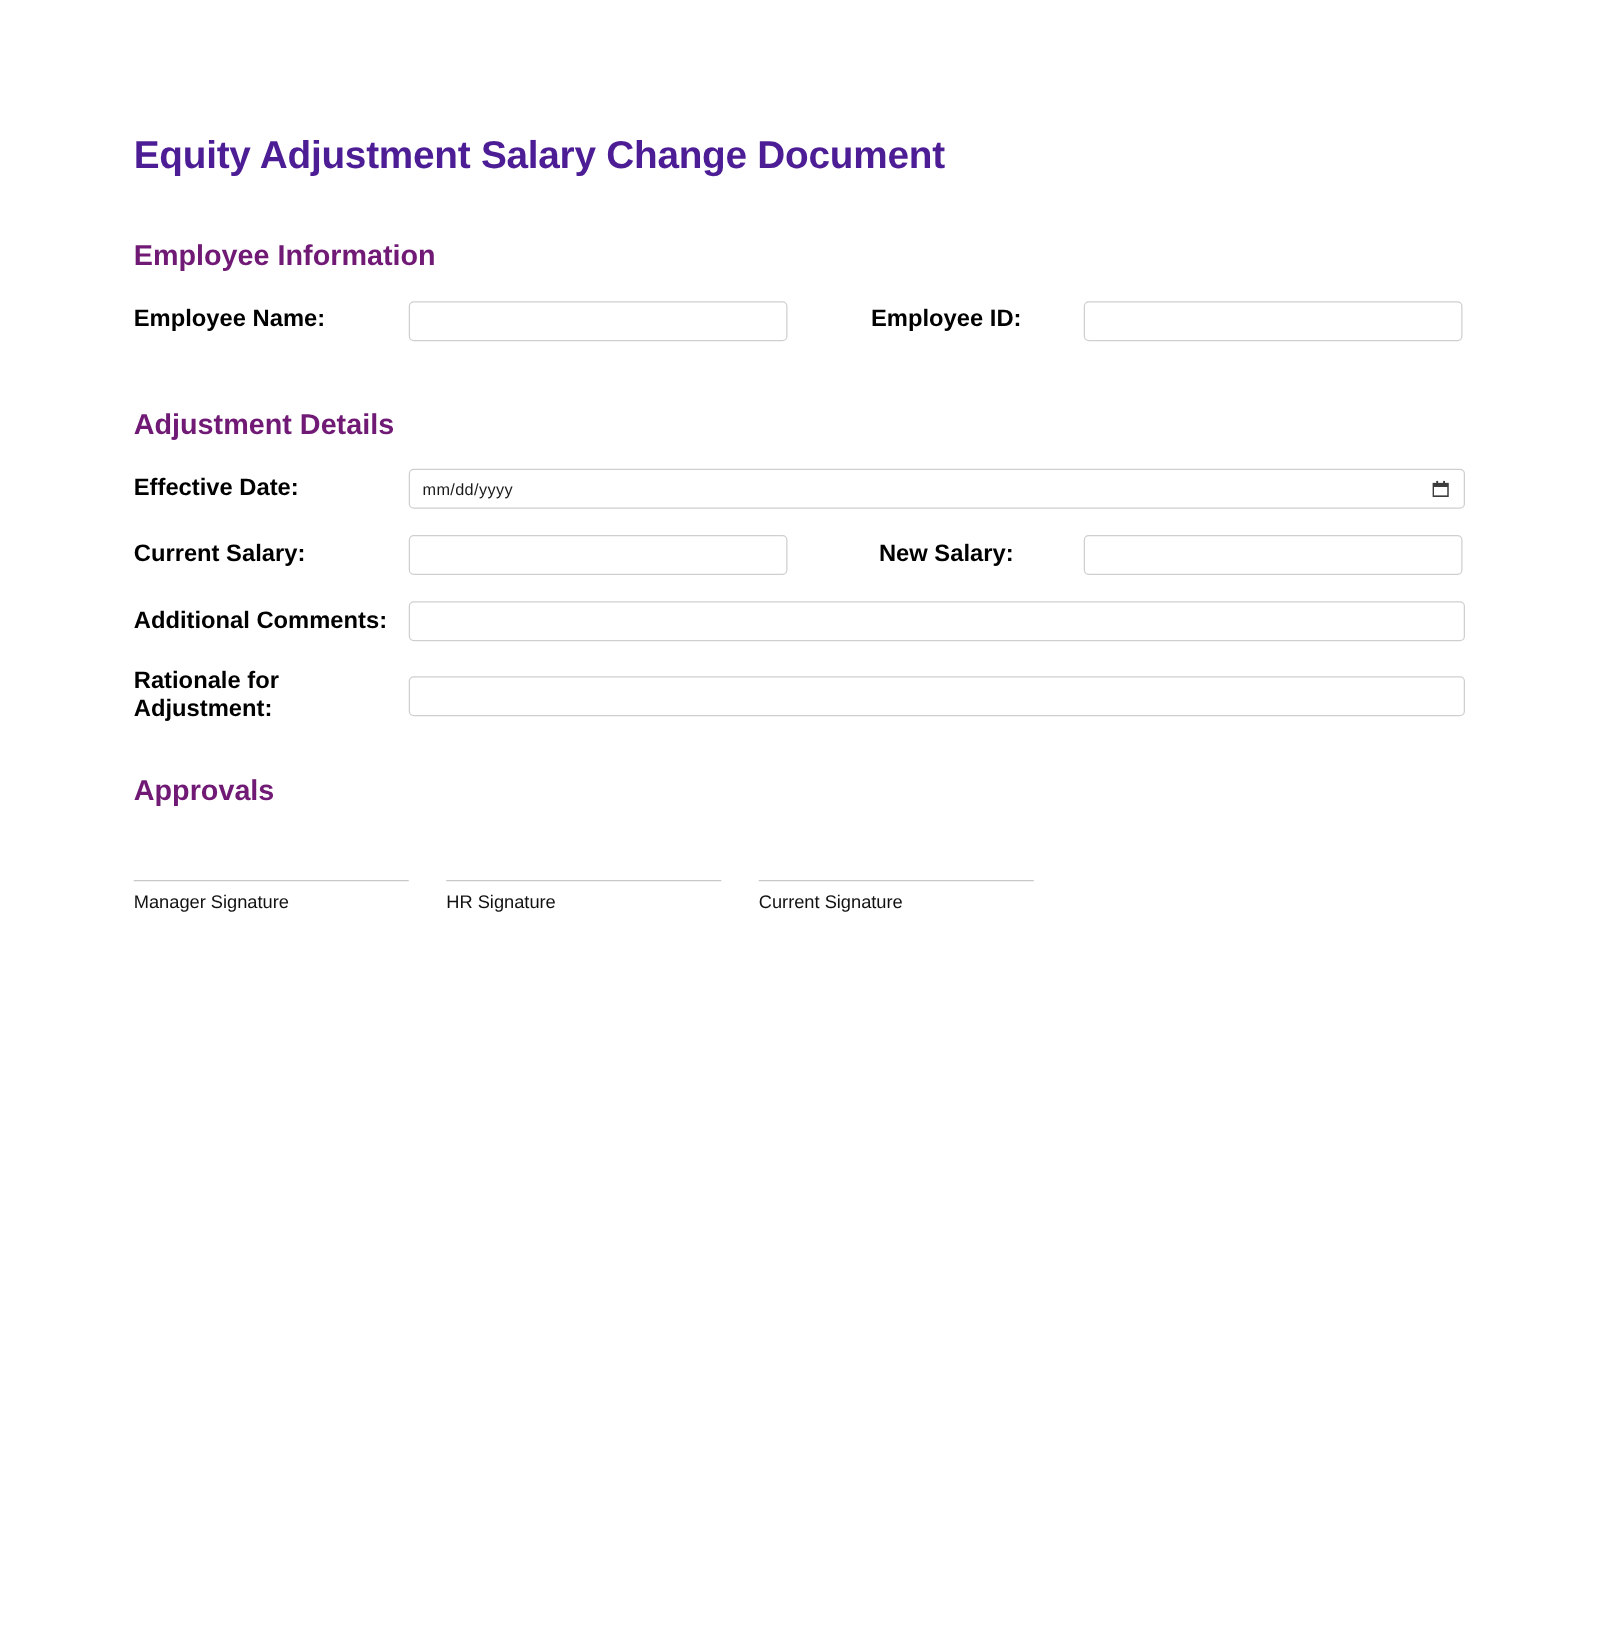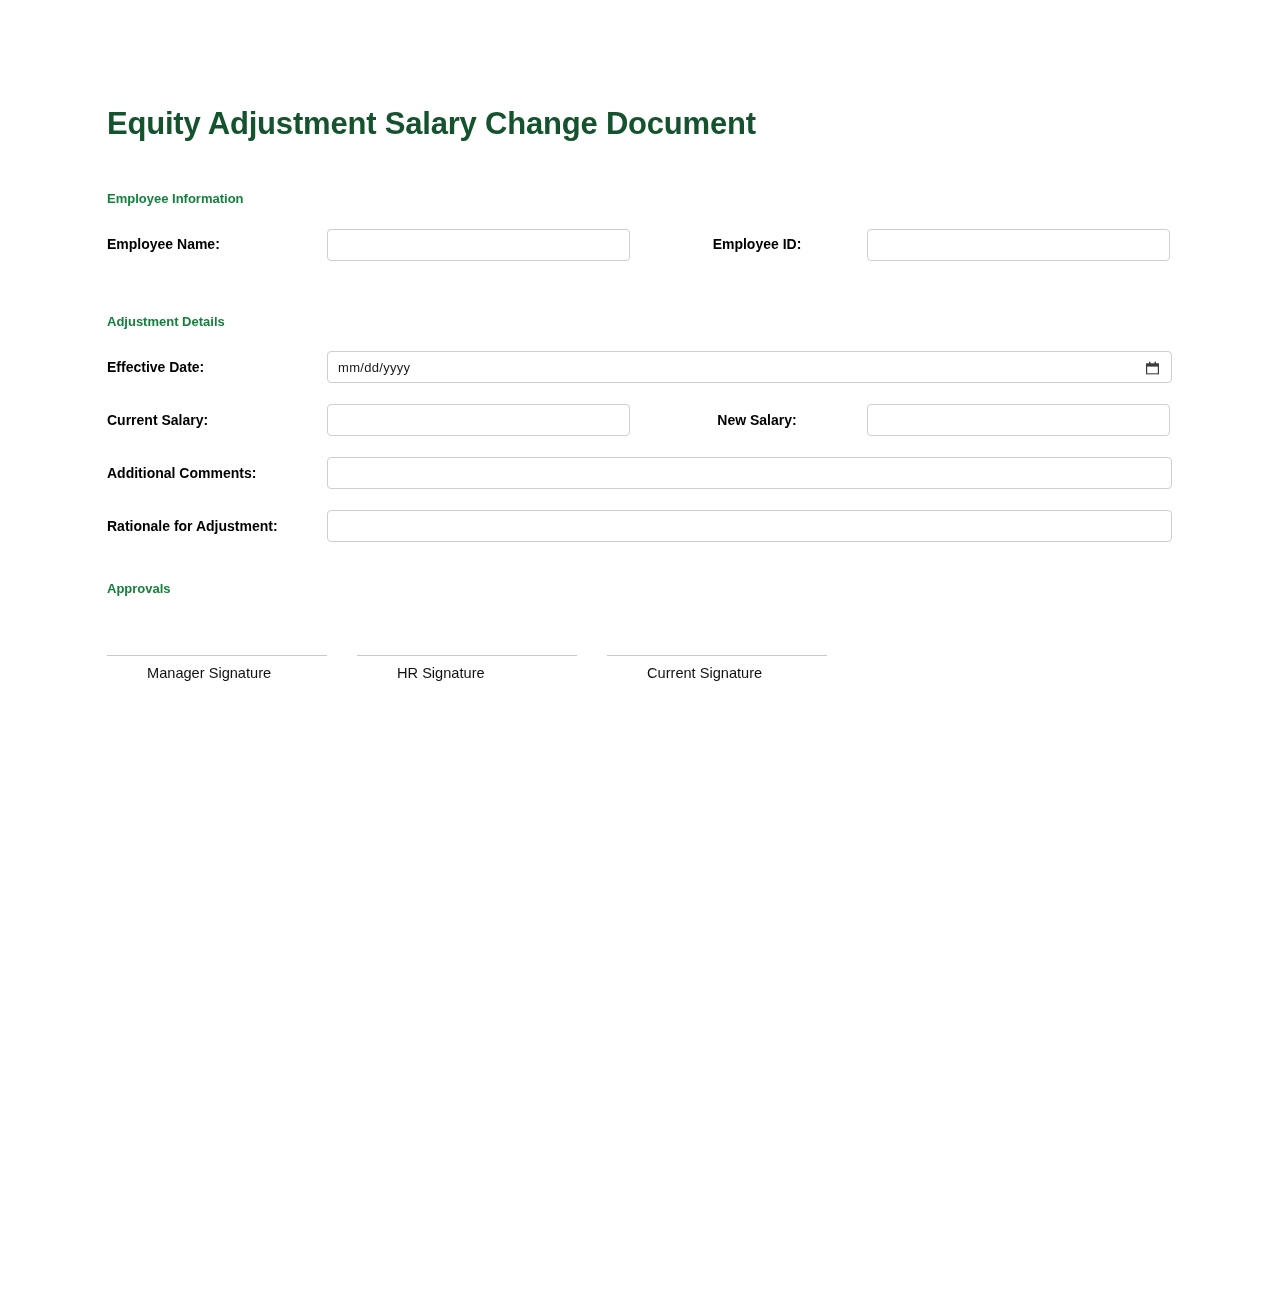--- a/index.html
+++ b/index.html
@@ -18,42 +18,42 @@
   .page {
     padding: 107px 106px 0 107px;
     box-sizing: border-box;
   }
   .doc-title {
     font-size: 31px;
     font-weight: bold;
     letter-spacing: -0.2px;
     margin: 0 0 0 0;
     line-height: 1.1;
-    color: #14532d;
+    color: #4c1d95;
   }
   .section-heading {
-    font-size: 13px;
+    font-size: 23px;
     font-weight: bold;
-    color: #15803d;
+    color: #701a75;
     margin: 0;
     line-height: 1.2;
   }
   #section-employee-info { margin-top: 50px; }
   #section-adjustment-details { margin-top: 53px; }
   #section-approvals { margin-top: 39px; }
 
   .form-row {
     display: flex;
     align-items: center;
     margin-top: 21px;
   }
   .form-row.first { margin-top: 22px; }
 
   .field-label {
-    font-size: 14px;
+    font-size: 19px;
     font-weight: bold;
     color: #000;
     line-height: 1.2;
     flex: 0 0 auto;
   }
   .label-left { width: 220px; }
   .label-right { width: 220px; text-align: center; }
 
   .text-input {
     box-sizing: border-box;
@@ -118,21 +118,20 @@
     border-top: 1px solid #c8c8c8;
     height: 0;
     width: 220px;
   }
   .sig-label {
     font-size: 14.6px;
     font-weight: normal;
     color: #111;
     margin-top: 9px;
     line-height: 1.2;
-    margin-left: 40px;
   }
 </style>
 </head>
 <body>
 
 <div class="page">
 
   <h1 class="doc-title">Equity Adjustment Salary Change Document</h1>
 
   <h2 id="section-employee-info" class="section-heading">Employee Information</h2>

